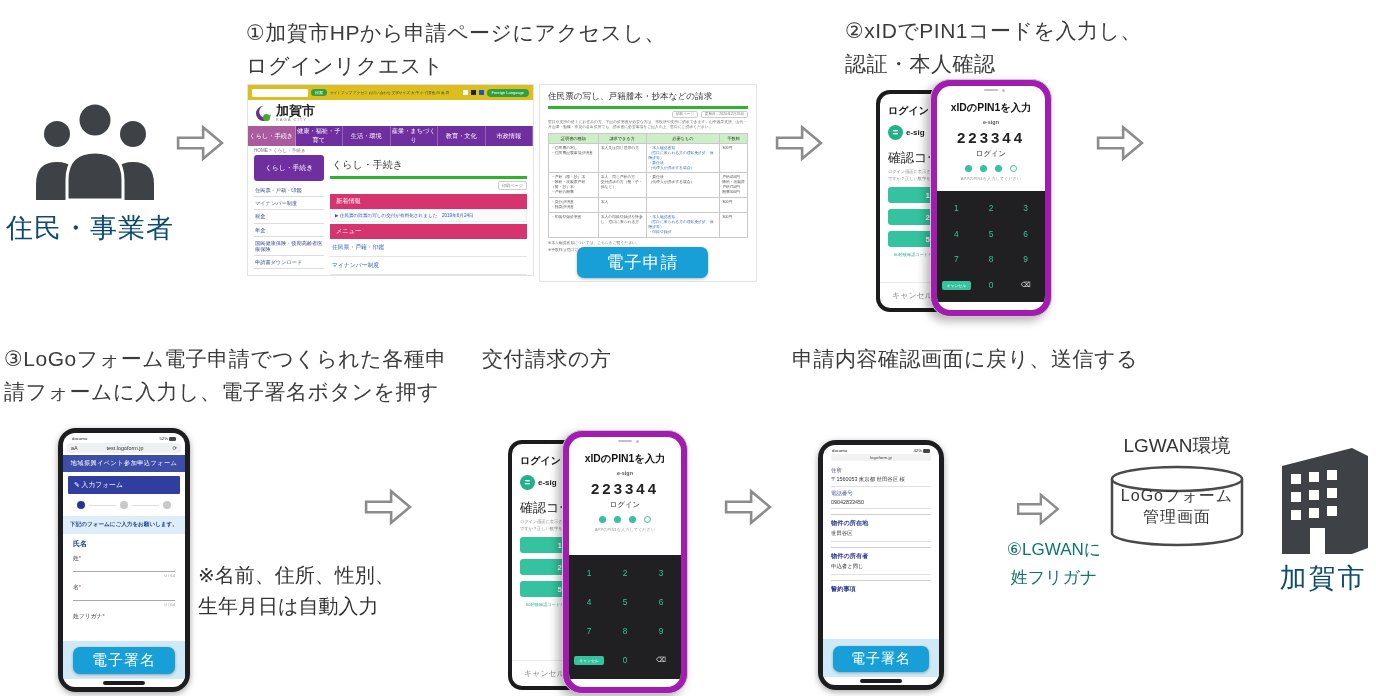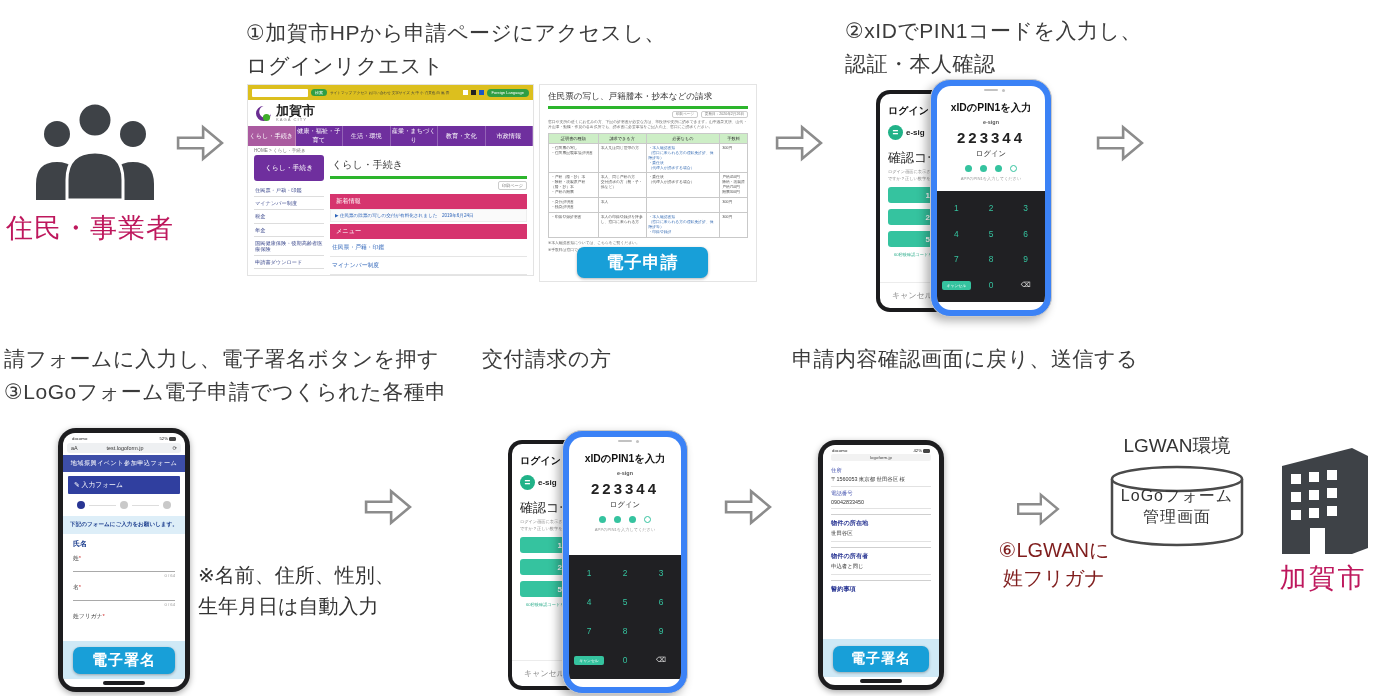--- a/index.html
+++ b/index.html
@@ -4,21 +4,21 @@
 <style>
   *{margin:0;padding:0;box-sizing:border-box}
   html,body{width:1376px;height:696px}
   body{position:relative;background:#fff;overflow:hidden;
        font-family:"Liberation Sans","DejaVu Sans",sans-serif;color:#383838}
   .abs{position:absolute}
   .step{font-size:21px;line-height:33px;letter-spacing:.5px;color:#3b3b3b}
   .arrow svg{display:block}
 
   
-  .big-label{color:#be185d}
+  .big-label{color:#0c4a6e}
 
   
   .site1{width:285px;height:190px;background:#fff;box-shadow:0 0 0 1px #e3e3e3;overflow:hidden;font-size:6px}
   .s1-top{height:15px;background:#dcbf1e;display:flex;align-items:center;gap:3px;padding:0 4px}
   .s1-search{width:56px;height:8px;background:#fff;border-radius:1px}
   .s1-searchbtn{background:#2f9e44;color:#fff;font-size:4px;padding:1px 4px;border-radius:4px}
   .s1-toptext{font-size:3.6px;color:#3b3b3b;white-space:nowrap;overflow:hidden;flex:1}
   .s1-sq{width:5px;height:5px;display:inline-block}
   .s1-foreign{background:#2f9e44;color:#fff;font-size:4px;padding:1.5px 5px;border-radius:5px;white-space:nowrap}
   .s1-logoband{height:26px;display:flex;align-items:center;gap:4px;padding:0 7px}
@@ -49,21 +49,21 @@
   .s2-meta{display:flex;justify-content:flex-end;gap:3px;margin-bottom:2px}
   .s2-pill{font-size:3.6px;color:#777;border:1px solid #ccc;border-radius:2px;padding:.5px 3px}
   .s2-intro{font-size:3.8px;color:#666;line-height:5.2px;margin-bottom:3px}
   .s2-table{width:100%;border-collapse:collapse}
   .s2-table th{background:#cdeec6;font-size:4.2px;color:#333;border:1px solid #c9c9c9;padding:2px;font-weight:normal}
   .s2-table td{font-size:3.8px;color:#555;border:1px solid #c9c9c9;padding:2px;vertical-align:top;line-height:4.9px;white-space:pre-line}
   .s2-table td.link{color:#3a6fb5}
   .s2-note{font-size:3.8px;color:#666;margin-top:2px}
 
   
-  .blue-btn{background:#189fd8;color:#fff;font-weight:bold;border-radius:7px;
+  .blue-btn{background:#189fd8;color:#fff;font-weight:normal;border-radius:7px;
             display:flex;align-items:center;justify-content:center;
             box-shadow:0 1px 3px rgba(0,0,0,.3);letter-spacing:1px}
 
   
   .bezel{background:#1d1d1f;border-radius:18px;padding:5px;box-shadow:0 2px 6px rgba(0,0,0,.35)}
   .screen{background:#fff;border-radius:12px;height:100%;position:relative;overflow:hidden}
   .home-bar{position:absolute;bottom:2px;left:50%;transform:translateX(-50%);width:42px;height:4px;background:#1d1d1f;border-radius:2px;z-index:6}
 
   
   .p3-status{display:flex;justify-content:space-between;font-size:4.3px;color:#222;padding:3px 9px 0}
@@ -103,21 +103,21 @@
                 display:flex;align-items:center;justify-content:center;flex:none}
   .bp-esign{font-size:8px;font-weight:bold;color:#222;white-space:nowrap}
   .bp-codeh{font-size:13px;font-weight:normal;color:#222;padding:9px 0 0 8px}
   .bp-desc{font-size:4.2px;color:#8a8a8a;padding:2px 0 0 8px;white-space:nowrap}
   .bp-btn{background:#35c39f;color:#fff;font-weight:bold;font-size:8px;border-radius:3px;height:16px;width:84px;
           margin:6px 0 0 8px;display:flex;align-items:center;justify-content:center;flex:none}
   .bp-link{color:#2fae8d;font-size:4.2px;padding:5px 0 0 14px;white-space:nowrap}
   .bp-cancel{color:#8a8a8a;font-size:8px;border-top:1px solid #ececec;margin-top:auto;padding:7px 0 7px 12px;white-space:nowrap}
 
   
-  .xid-front{background:#3b82f6;border:1px solid #c9c9c9;border-radius:20px;padding:6px;
+  .xid-front{background:#a21caf;border:1px solid #c9c9c9;border-radius:20px;padding:6px;
              box-shadow:-4px 4px 10px rgba(0,0,0,.3)}
   .xf-screen{background:#fff;border-radius:14px;height:100%;position:relative;overflow:hidden}
   .speaker{position:absolute;top:3px;left:50%;transform:translateX(-50%);width:14px;height:2px;background:#c2c2c2;border-radius:1px}
   .camdot{position:absolute;top:2.5px;left:calc(50% + 11px);width:3px;height:3px;border-radius:50%;background:#c2c2c2}
   .fp-title{font-size:10.3px;font-weight:bold;color:#111;text-align:center;margin-top:15px;white-space:nowrap}
   .fp-esign{font-size:5.4px;color:#555;font-weight:bold;text-align:center;margin-top:4px}
   .fp-code{font-size:15px;font-weight:bold;letter-spacing:3px;color:#222;text-align:center;margin-top:4px}
   .fp-login{font-size:7.4px;color:#333;text-align:center;margin-top:3px}
   .fp-dots{display:flex;justify-content:center;gap:8px;margin-top:6px}
   .fdot{width:7px;height:7px;border-radius:50%;background:#35c39f}
@@ -138,30 +138,30 @@
 
 <div class="abs step" style="left:246px;top:16px">
   <div>①加賀市HPから申請ページにアクセスし、</div>
   <div>ログインリクエスト</div>
 </div>
 <div class="abs step" style="left:845px;top:14px">
   <div>②xIDでPIN1コードを入力し、</div>
   <div>認証・本人確認</div>
 </div>
 <div class="abs step" style="left:4px;top:342px">
+  <div>③LoGoフォーム電子申請でつくられた各種申</div>
   <div>請フォームに入力し、電子署名ボタンを押す</div>
-  <div>③LoGoフォーム電子申請でつくられた各種申</div>
 </div>
 <div class="abs step" style="left:482px;top:342px">
   <div>交付請求の方</div>
 </div>
 <div class="abs step" style="left:792px;top:342px">
   <div>申請内容確認画面に戻り、送信する</div>
 </div>
-<div class="abs" style="left:970px;top:536px;width:168px;text-align:center;font-size:20px;line-height:28px;color:#7f1d1d">
+<div class="abs" style="left:970px;top:536px;width:168px;text-align:center;font-size:17px;line-height:28px;color:#0f766e">
   <div>⑥LGWANに</div>
   <div>姓フリガナ</div>
 </div>
 <div class="abs" style="left:198px;top:560px;font-size:20px;line-height:31px;color:#333">
   <div>※名前、住所、性別、</div>
   <div>生年月日は自動入力</div>
 </div>
 
 <div class="abs" style="left:30px;top:92px;width:130px;height:110px">
   <svg width="130" height="110" viewBox="0 0 130 110">

